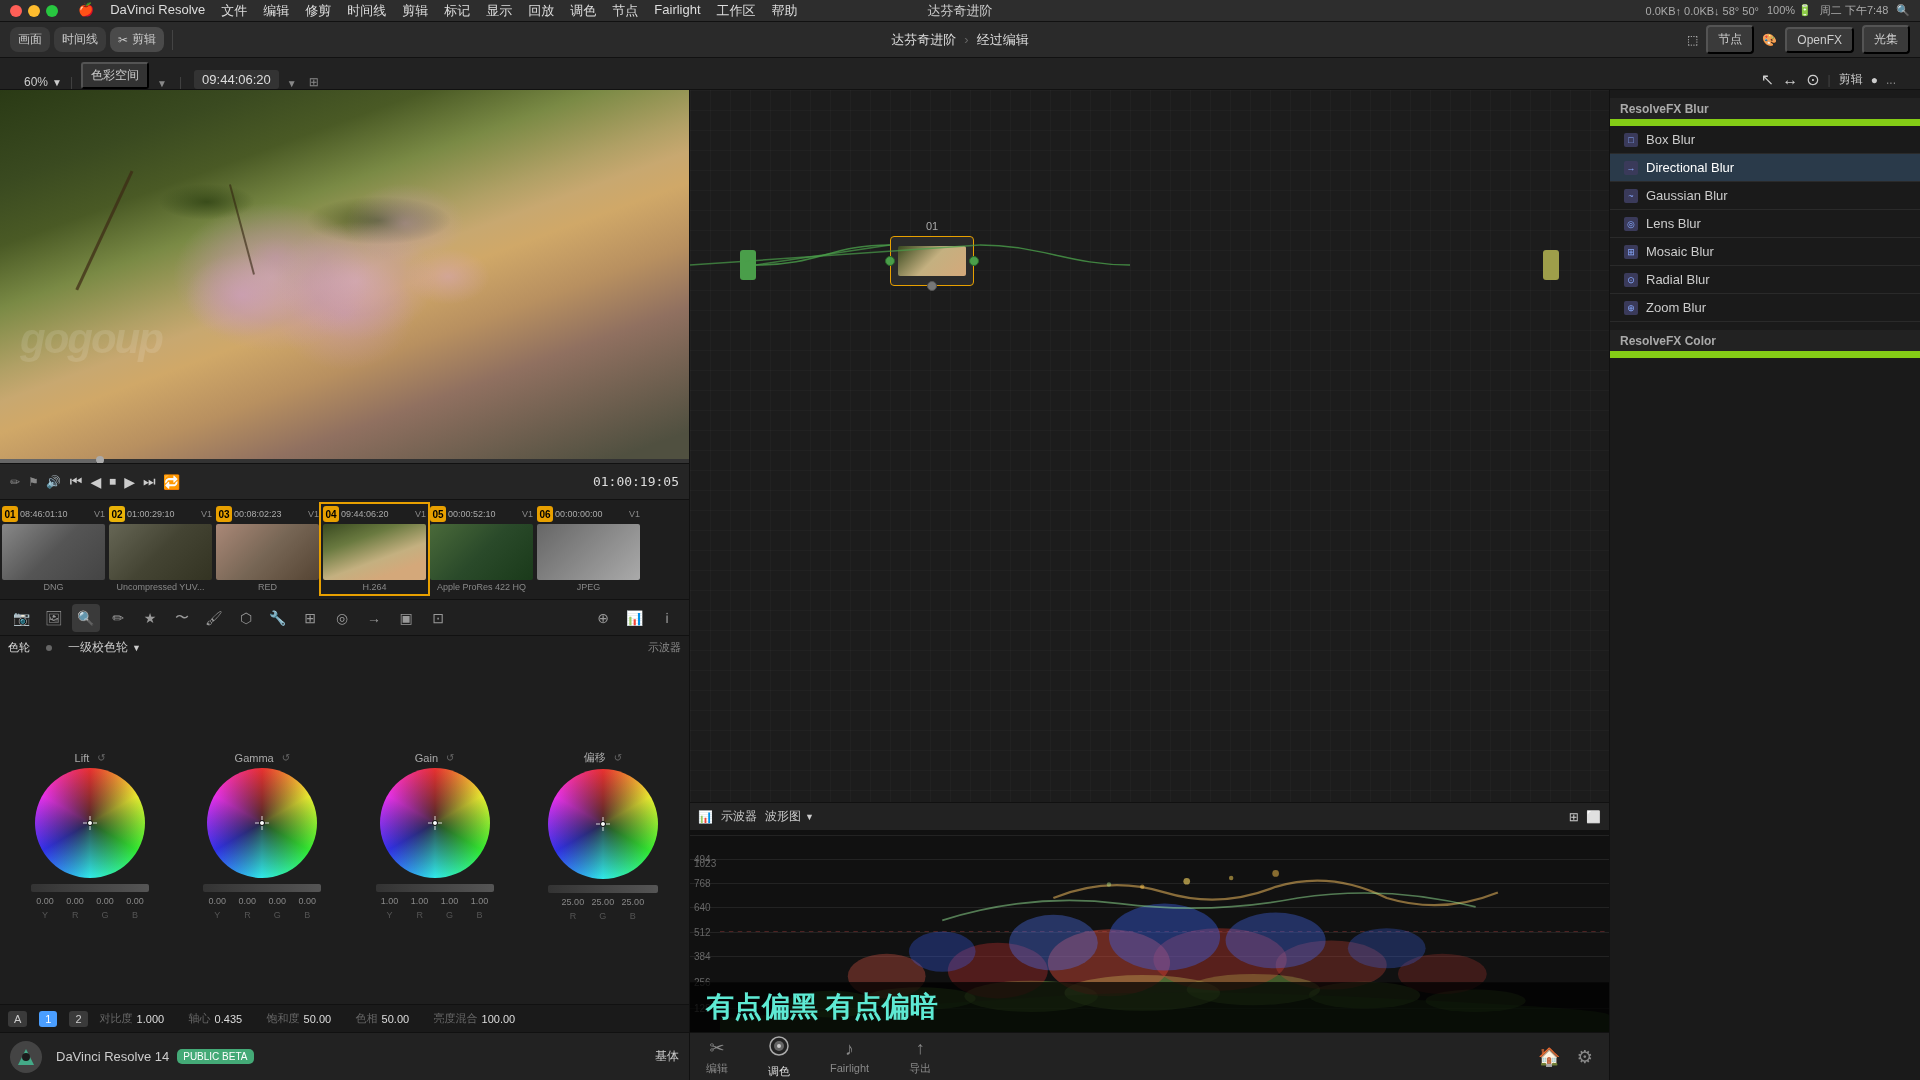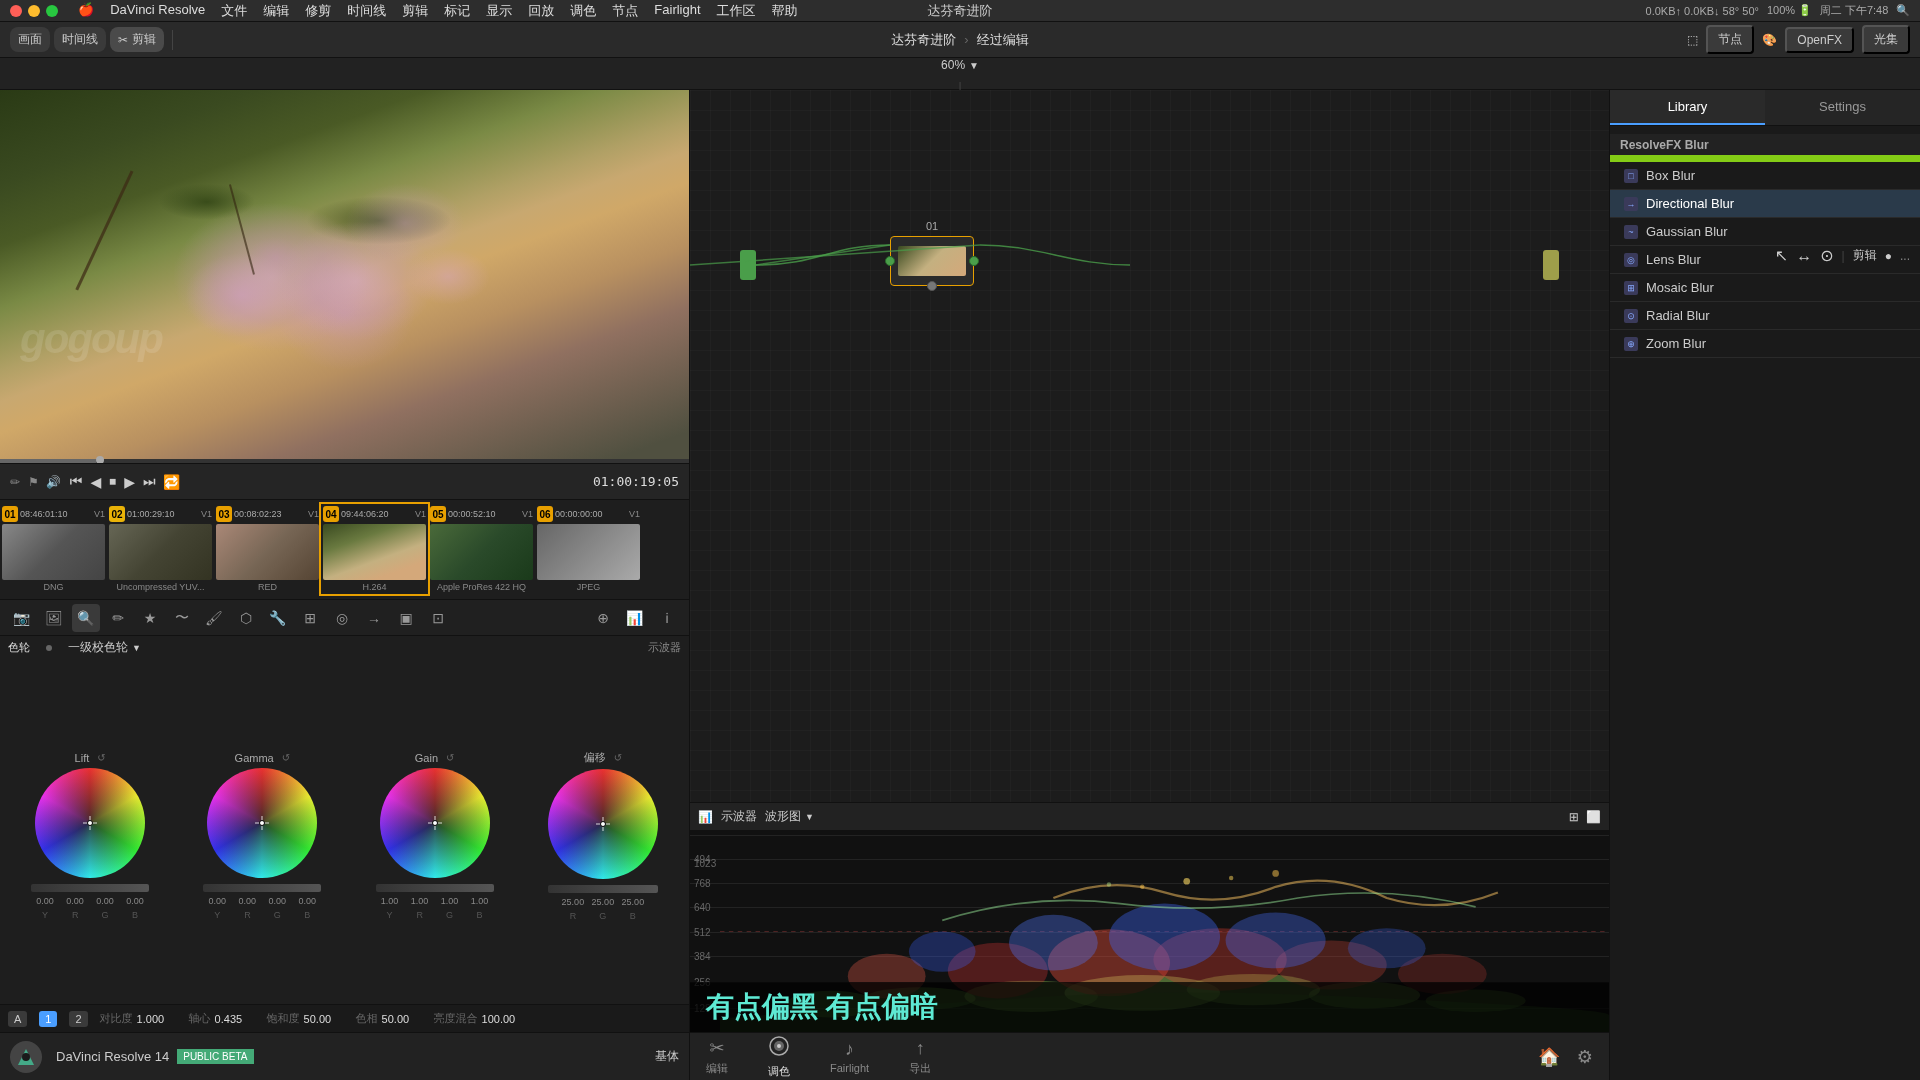--- a/index.html
+++ b/index.html
@@ -59,26 +59,25 @@
     .toolbar-right { margin-left: auto; display: flex; align-items: center; gap: 8px; }
     .node-btn { background: #3a3a3a; padding: 4px 10px; border-radius: 4px; font-size: 12px; color: #ccc; cursor: pointer; }
     .openfx-btn { background: #3a3a3a; padding: 4px 10px; border-radius: 4px; font-size: 12px; color: #ccc; cursor: pointer; }
 
     
     #second-toolbar {
       width: 100%;
       height: 32px;
       background: #222;
       display: flex;
-      align-items: center;
-      padding: 0 10px;
+      align-items: flex-end;
+      padding: 0 24px;
       border-bottom: 1px solid #111;
       gap: 8px;
       position: relative;
-      flex-direction: column;
     }
     .zoom-ctrl { display: flex; align-items: center; gap: 4px; font-size: 12px; color: #ccc; }
     .timecode { font-size: 13px; color: #ddd; background: #333; padding: 2px 8px; border-radius: 3px; }
     .second-toolbar-right { margin-left: auto; display: flex; align-items: center; gap: 8px; }
     .color-space-btn { background: #333; padding: 3px 8px; border-radius: 3px; font-size: 12px; color: #ccc; }
 
     #video-preview {
       width: 100%;
       flex: 1;
       background: #0d0d0d;
@@ -425,21 +424,21 @@
       pointer-events: none;
     }
     .app-logo { 
       width: 32px; height: 32px;
       background: #444;
       border-radius: 50%;
       display: flex; align-items: center; justify-content: center;
       color: #aaa; font-size: 14px;
     }
     .app-name { font-size: 13px; color: #ccc; margin-left: 6px; }
-    .app-beta { background: #4a7; padding: 2px 6px; border-radius: 0; font-size: 10px; color: #fff; }
+    .app-beta { background: #4a7; padding: 2px 6px; border-radius: 5px; font-size: 10px; color: #fff; }
     .app-bottom-nav { display: flex; flex-direction: column; align-items: center; gap: 2px; font-size: 11px; color: #888; cursor: pointer; }
     .app-bottom-nav.active { color: #ddd; }
     .app-bottom-icon { font-size: 18px; }
     .bottom-icon-btn { font-size: 18px; color: #888; cursor: pointer; }
 
     
     #content-area {
       display: flex;
       width: 100%;
       height: calc(1080px - 22px - 36px - 32px);
@@ -971,24 +970,20 @@
       </div>
       <div style="margin-left:auto; display:flex; gap:16px;">
         <span class="bottom-icon-btn">🏠</span>
         <span class="bottom-icon-btn">⚙</span>
       </div>
     </div>
   </div>
 
   <div id="right-main">
 
-    <div class="right-panel-header">
-      <div class="panel-tab active">Library</div>
-      <div class="panel-tab">Settings</div>
-    </div>
 
     <div class="right-panel-scroll">
 
       <div class="fx-section-header">ResolveFX Blur</div>
 
       <div class="fx-item">
         <div class="fx-icon">□</div>
         <span>Box Blur</span>
       </div>
       <div class="fx-item highlighted">
@@ -1009,16 +1004,17 @@
       </div>
       <div class="fx-item">
         <div class="fx-icon">⊙</div>
         <span>Radial Blur</span>
       </div>
       <div class="fx-item">
         <div class="fx-icon">⊕</div>
         <span>Zoom Blur</span>
       </div>
 
+      <div class="fx-section-header">ResolveFX Color</div>
     </div>
   </div>
 
 </div>
 
 </body></html>

